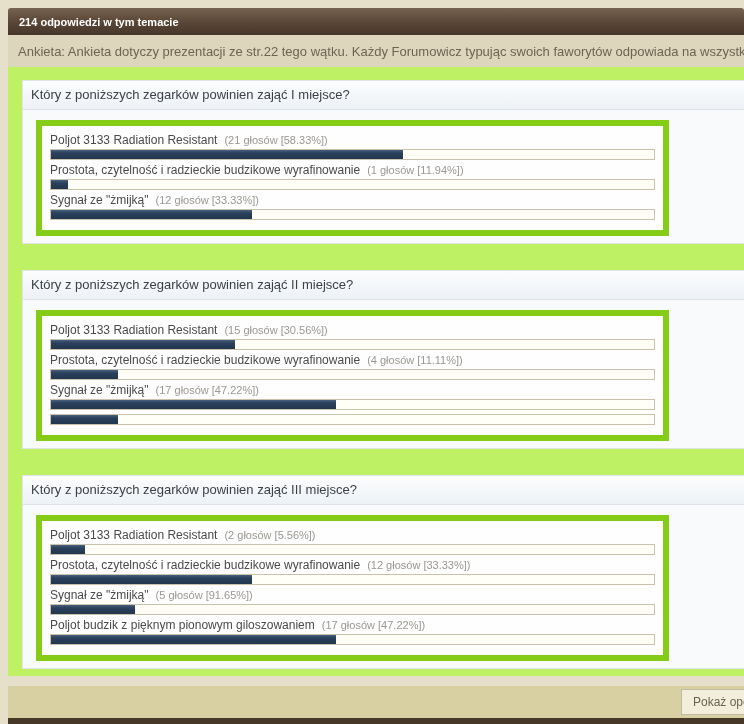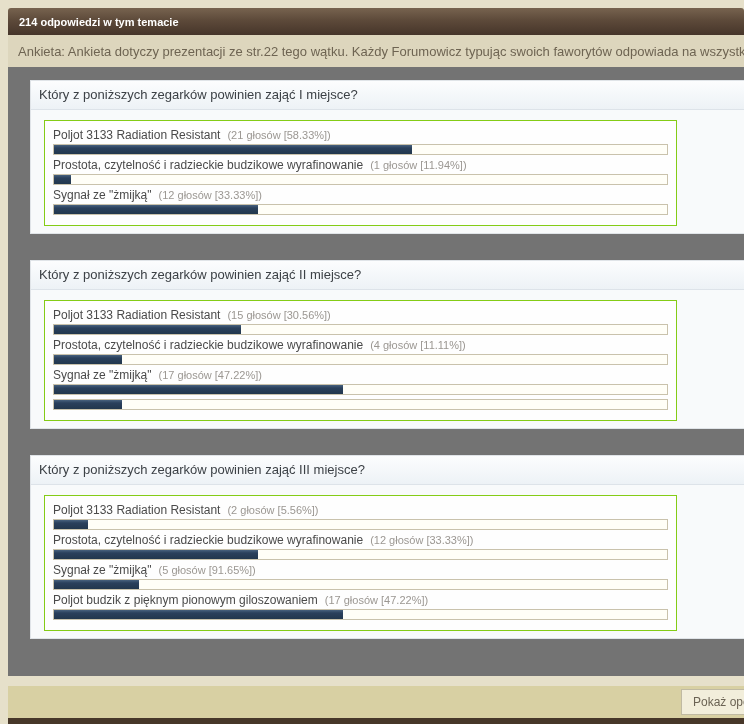--- a/index.html
+++ b/index.html
@@ -23,43 +23,43 @@
   .notice {
     margin-left: 8px; height: 32px;
     background: #ddd6bd;
     color: #6e6452; font-size: 13px;
     display: flex; align-items: center; padding-left: 10px;
     white-space: nowrap; overflow: hidden;
   }
 
   .poll-area {
     margin-left: 8px; height: 609px;
-    background: #737373;
-    padding: 13px 0 0 22px;
+    background: #bef264;
+    padding: 13px 0 0 14px;
     overflow: hidden;
   }
 
   .poll-block {
     width: 920px;
     margin-bottom: 26px;
     background: #f8fafb;
     border: 1px solid #e0e4e8;
   }
   .poll-question {
     padding: 6px 10px 7px 8px;
     font-size: 13px; color: #3c4146;
     background: linear-gradient(to bottom, #fcfdfe, #edf2f6);
     border-bottom: 1px solid #dde3e9;
     white-space: nowrap; overflow: hidden;
   }
   .poll-options {
     width: 633px;
     margin: 10px 0 7px 13px;
     background: #fefefe;
-    border: 1px solid #84cc16;
+    border: 6px solid #84cc16;
     padding: 8px 8px 6px 8px;
   }
   .poll-option { margin-bottom: 3px; }
   .option-labels {
     font-size: 12px; color: #4a4a4a;
     line-height: 13px; margin-bottom: 2px;
     white-space: nowrap; overflow: hidden;
   }
   .option-votes { font-size: 11px; color: #9b9792; margin-left: 7px; }
   .bar-track {

